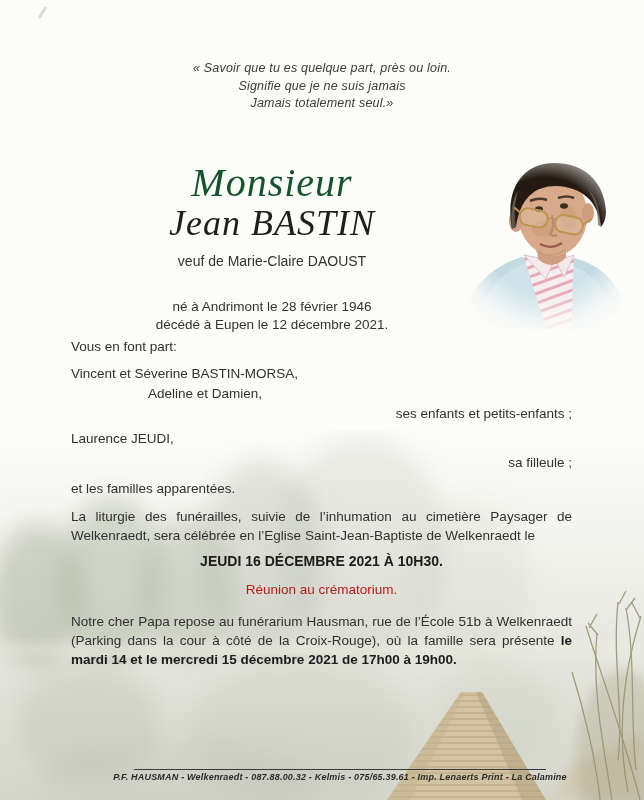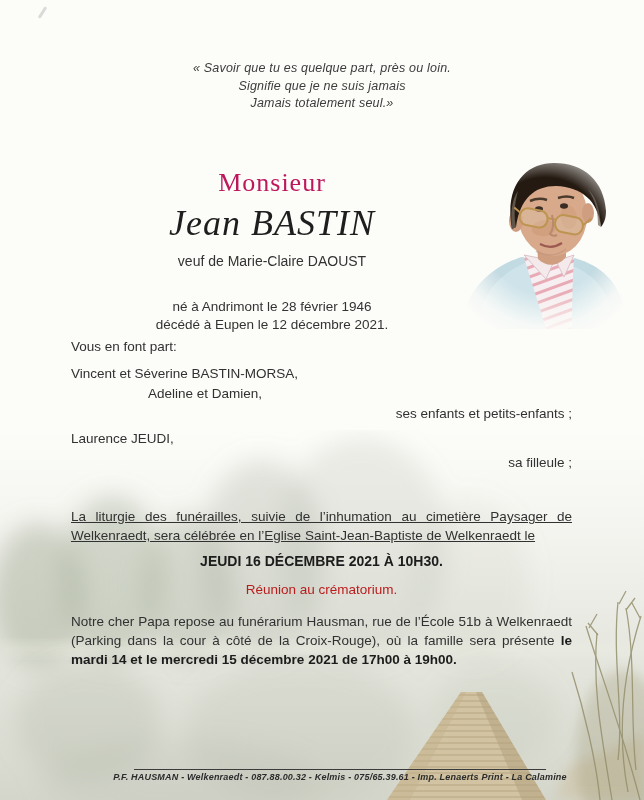--- a/index.html
+++ b/index.html
@@ -17,21 +17,21 @@
   .smudge{position:absolute;left:41px;top:6px;width:3px;height:13px;background:#bdbdbd;opacity:.55;transform:rotate(33deg);border-radius:2px;}
 
   
   .quote{
     position:absolute;top:60px;left:0;width:644px;text-align:center;
     font-style:italic;font-size:12.5px;line-height:17.5px;color:#3c3c3c;letter-spacing:.2px;
   }
 
   
   .title-block{position:absolute;left:62px;top:164px;width:420px;text-align:center;}
-  .t-monsieur{font-family:"Liberation Serif",serif;font-size:26px;line-height:38px;color:#be185d;letter-spacing:1px;}
+  .t-monsieur{font-family:"Liberation Serif",serif;font-style:italic;font-size:40px;line-height:38px;color:#14532d;letter-spacing:1px;}
   .t-name{font-family:"Liberation Serif",serif;font-style:italic;font-size:36px;line-height:42px;color:#1e1e1e;letter-spacing:1px;}
   .t-veuf{margin-top:9px;font-size:14px;color:#333;}
   .t-dates{margin-top:29px;font-size:13.5px;line-height:18px;color:#333;}
 
   
   .photo{position:absolute;left:460px;top:157px;width:170px;height:172px;}
 
   
   .bl{position:absolute;font-size:13.5px;color:#313131;white-space:nowrap;}
   .left-col{left:71px;}
@@ -205,22 +205,23 @@
       <rect x="0" y="0" width="170" height="172" fill="url(#vign)"></rect>
     </svg>
   </div>
 
   <div class="bl left-col" style="top:339px;">Vous en font part:</div>
   <div class="bl left-col" style="top:366px;">Vincent et Séverine BASTIN-MORSA,</div>
   <div class="bl indent" style="top:386px;">Adeline et Damien,</div>
   <div class="bl r-align" style="top:406px;">ses enfants et petits-enfants ;</div>
   <div class="bl left-col" style="top:431px;">Laurence JEUDI,</div>
   <div class="bl r-align" style="top:455px;">sa filleule ;</div>
-
-  <div class="para" style="top:507px;text-decoration:underline;">La liturgie des funérailles, suivie de l’inhumation au cimetière Paysager de Welkenraedt, sera célébrée en l’Eglise Saint-Jean-Baptiste de Welkenraedt le</div>
+  <div class="bl left-col" style="top:481px;">et les familles apparentées.</div>
+
+  <div class="para" style="top:507px;">La liturgie des funérailles, suivie de l’inhumation au cimetière Paysager de Welkenraedt, sera célébrée en l’Eglise Saint-Jean-Baptiste de Welkenraedt le</div>
 
   <div class="center-line bold" style="top:553px;font-size:14px;">JEUDI 16 DÉCEMBRE 2021 À 10H30.</div>
   <div class="center-line" style="top:582px;font-size:13.5px;color:#b91c1c;">Réunion au crématorium.</div>
 
   <div class="para" style="top:612px;"><span>Notre cher Papa repose au funérarium Hausman, rue de l’École 51b à Welkenraedt (Parking dans la cour à côté de la Croix-Rouge), où la famille sera présente </span><span class="bold">le mardi 14 et le mercredi 15 décembre 2021 de 17h00 à 19h00.</span></div>
 
   <div class="footer-rule"></div>
   <div class="footer-text">P.F. HAUSMAN  -  Welkenraedt - 087.88.00.32 - Kelmis - 075/65.39.61 - Imp. Lenaerts Print - La Calamine</div>
 
 </div>

